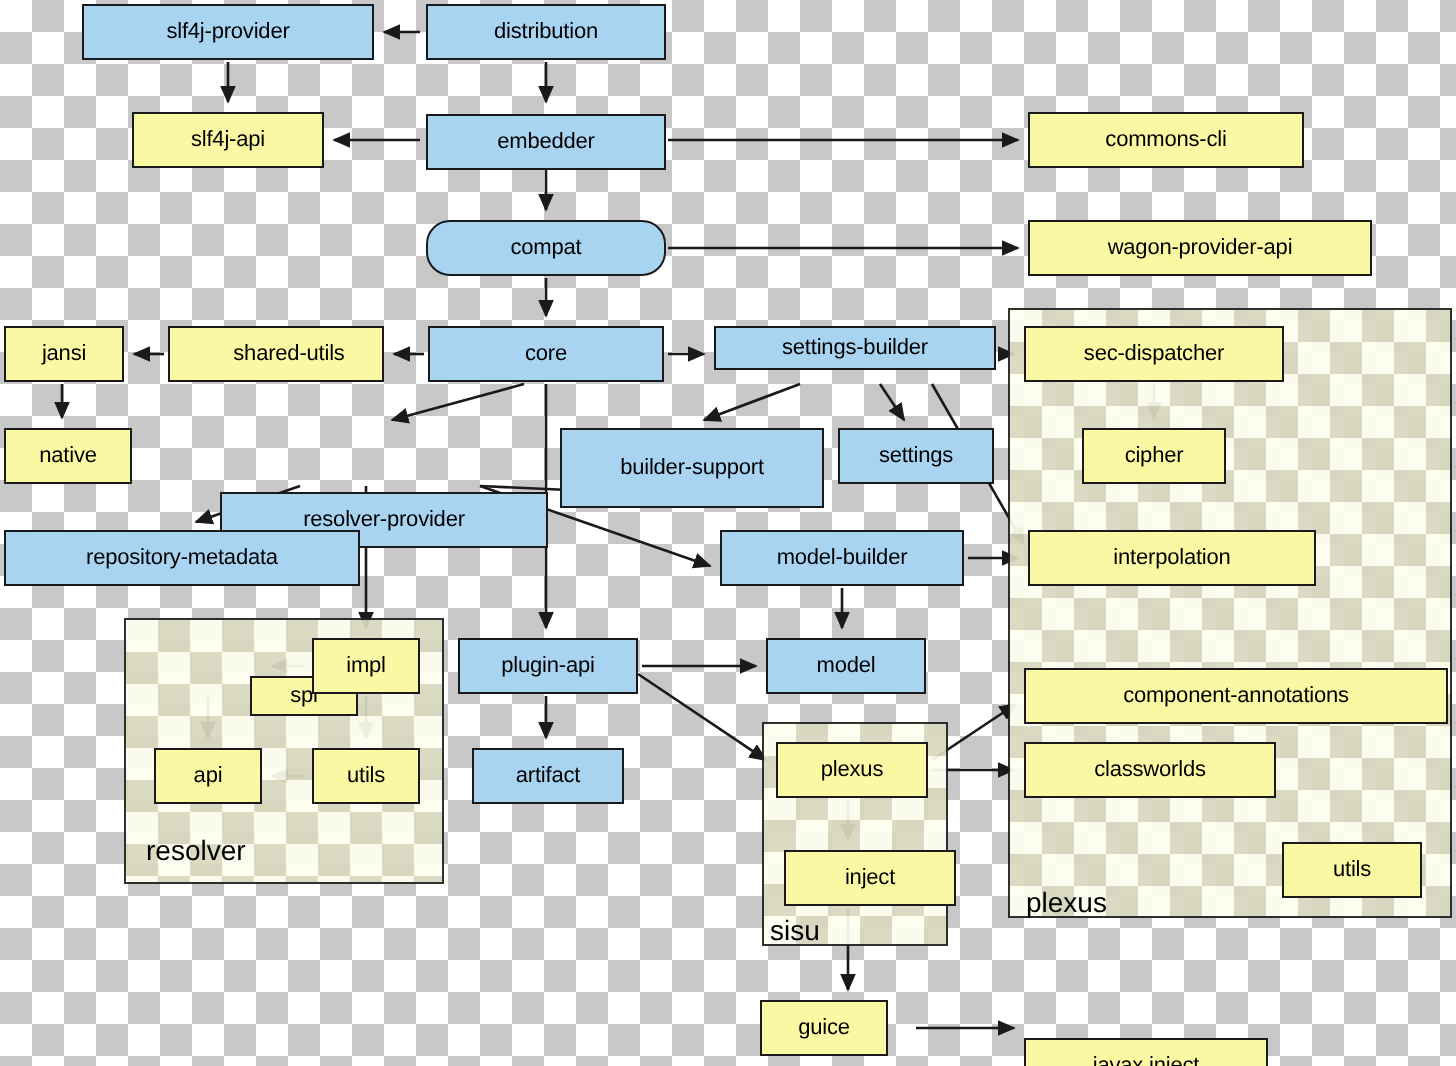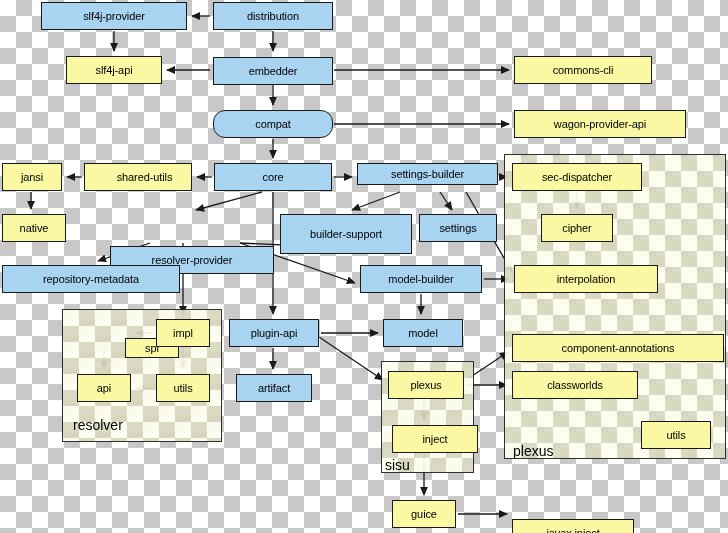--- a/index.html
+++ b/index.html
@@ -210,20 +210,20 @@
       </div>
       <div class="node yellow" style="left: 512px; top: 371px; width: 126px; height: 28px;">
         <span>classworlds</span>
       </div>
       <div class="node yellow" style="left: 392px; top: 425px; width: 86px; height: 28px;">
         <span>inject</span>
       </div>
       <div class="node yellow" style="left: 641px; top: 421px; width: 70px; height: 28px;">
         <span>utils</span>
       </div>
-      <div class="node yellow" style="left: 392px; top: 500px; width: 64px; height: 28px;">
+      <div class="node yellow" style="left: 380px; top: 500px; width: 64px; height: 28px;">
         <span>guice</span>
       </div>
       <div class="node yellow" style="left: 512px; top: 500px; width: 122px; height: 28px; margin-top: 19px;">
         <span>javax.inject</span>
       </div>
     </div>
 </div>
 
 </body></html>

